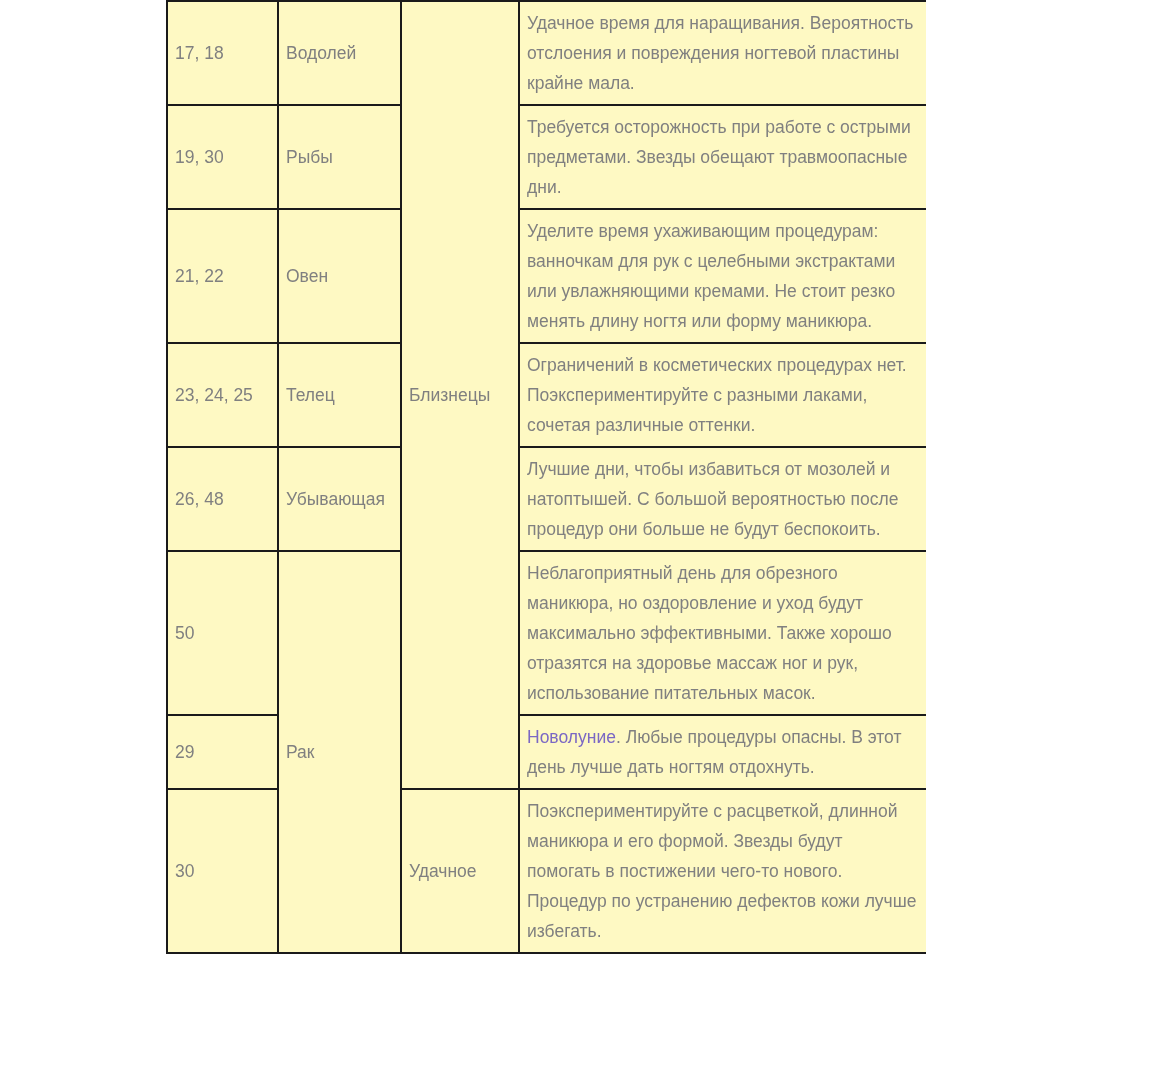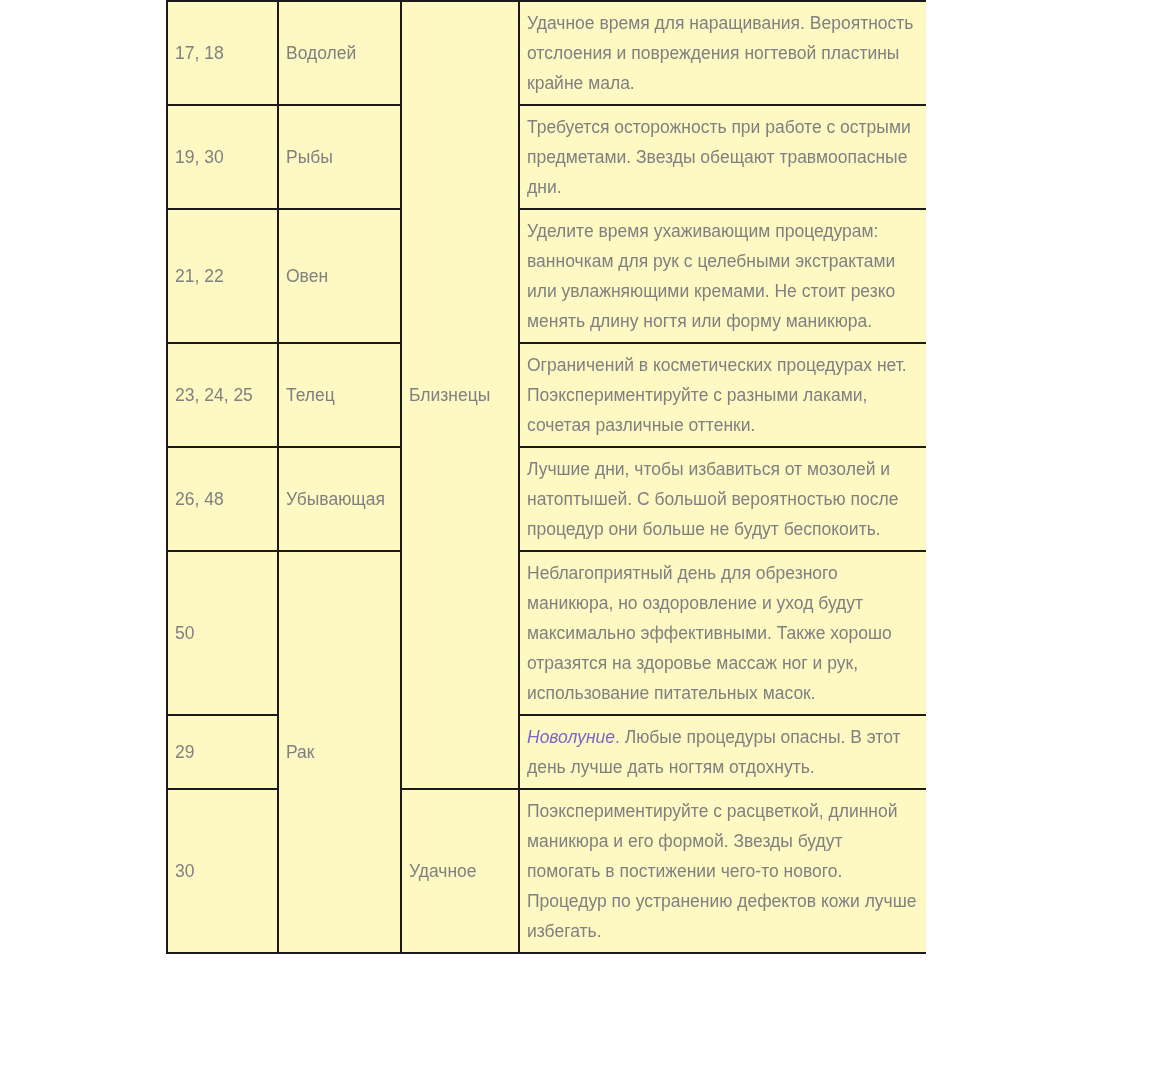--- a/index.html
+++ b/index.html
@@ -61,21 +61,20 @@
     padding-left: 9px;
     padding-right: 6px;
   }
 
   td.good { background: #d4fe9b; }
   td.bad  { background: #fcdcdc; }
 
   a.moon-link {
     color: #7b68c4;
     text-decoration: none;
-    font-style: italic;
   }
 </style>
 </head>
 <body>
 
 <div id="page">
   <div id="lunar-table-wrap">
     <table class="lunar">
       <colgroup>
         <col class="c-day">

